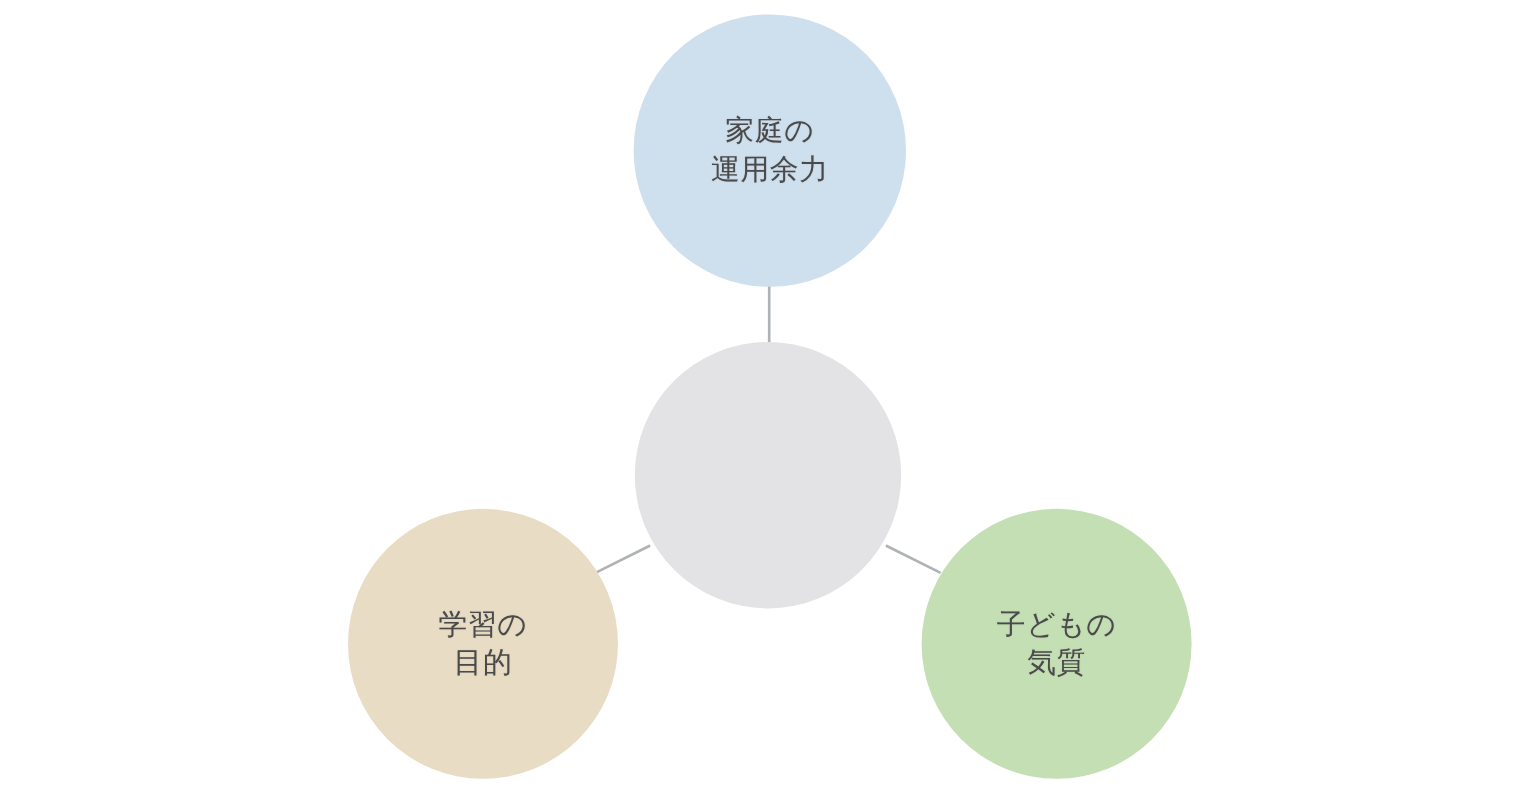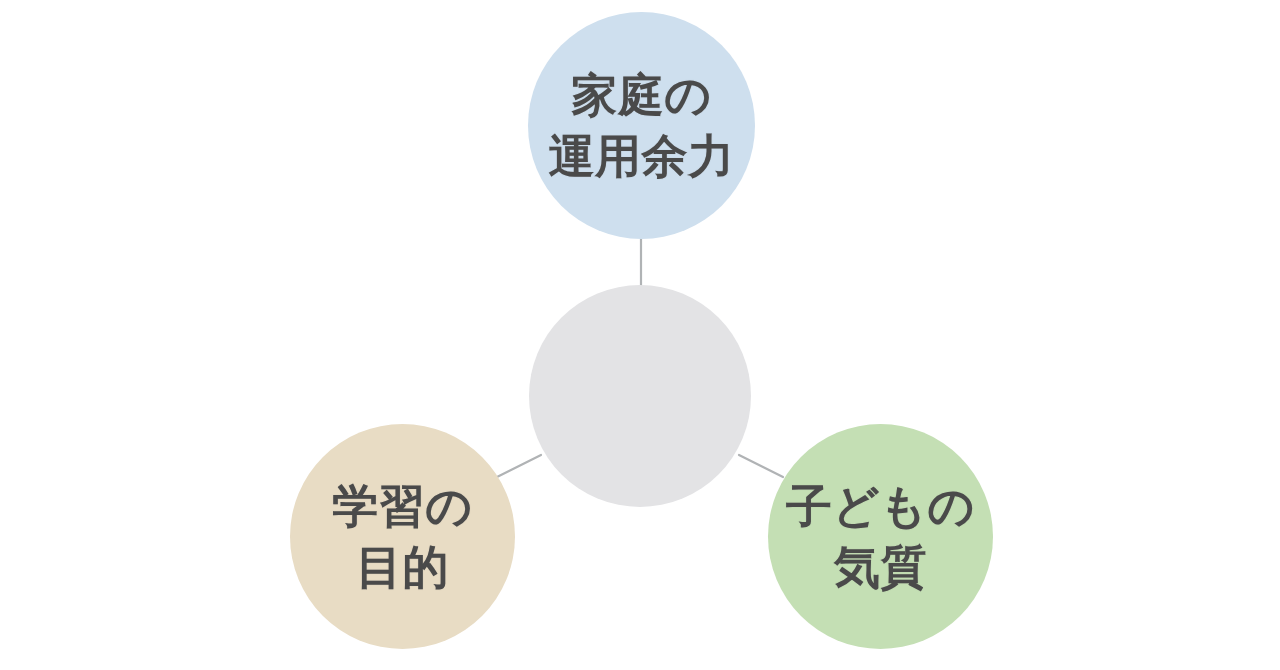--- a/index.html
+++ b/index.html
@@ -37,24 +37,24 @@
     z-index: 2;
     display: flex;
     align-items: center;
     justify-content: center;
     text-align: center;
     box-sizing: border-box;
   }
 
   .node-label {
     color: #4a4a4a;
-    font-size: 46px;
+    font-size: 24px;
     line-height: 1.32;
     letter-spacing: 0.5px;
-    font-weight: 700;
+    font-weight: 400;
     white-space: pre-line;
     text-shadow: 0 0 1px rgba(120,120,120,0.35);
   }
 
   
   #node-hub {
     left: 529px;
     top: 285px;
     width: 222px;
     height: 222px;

